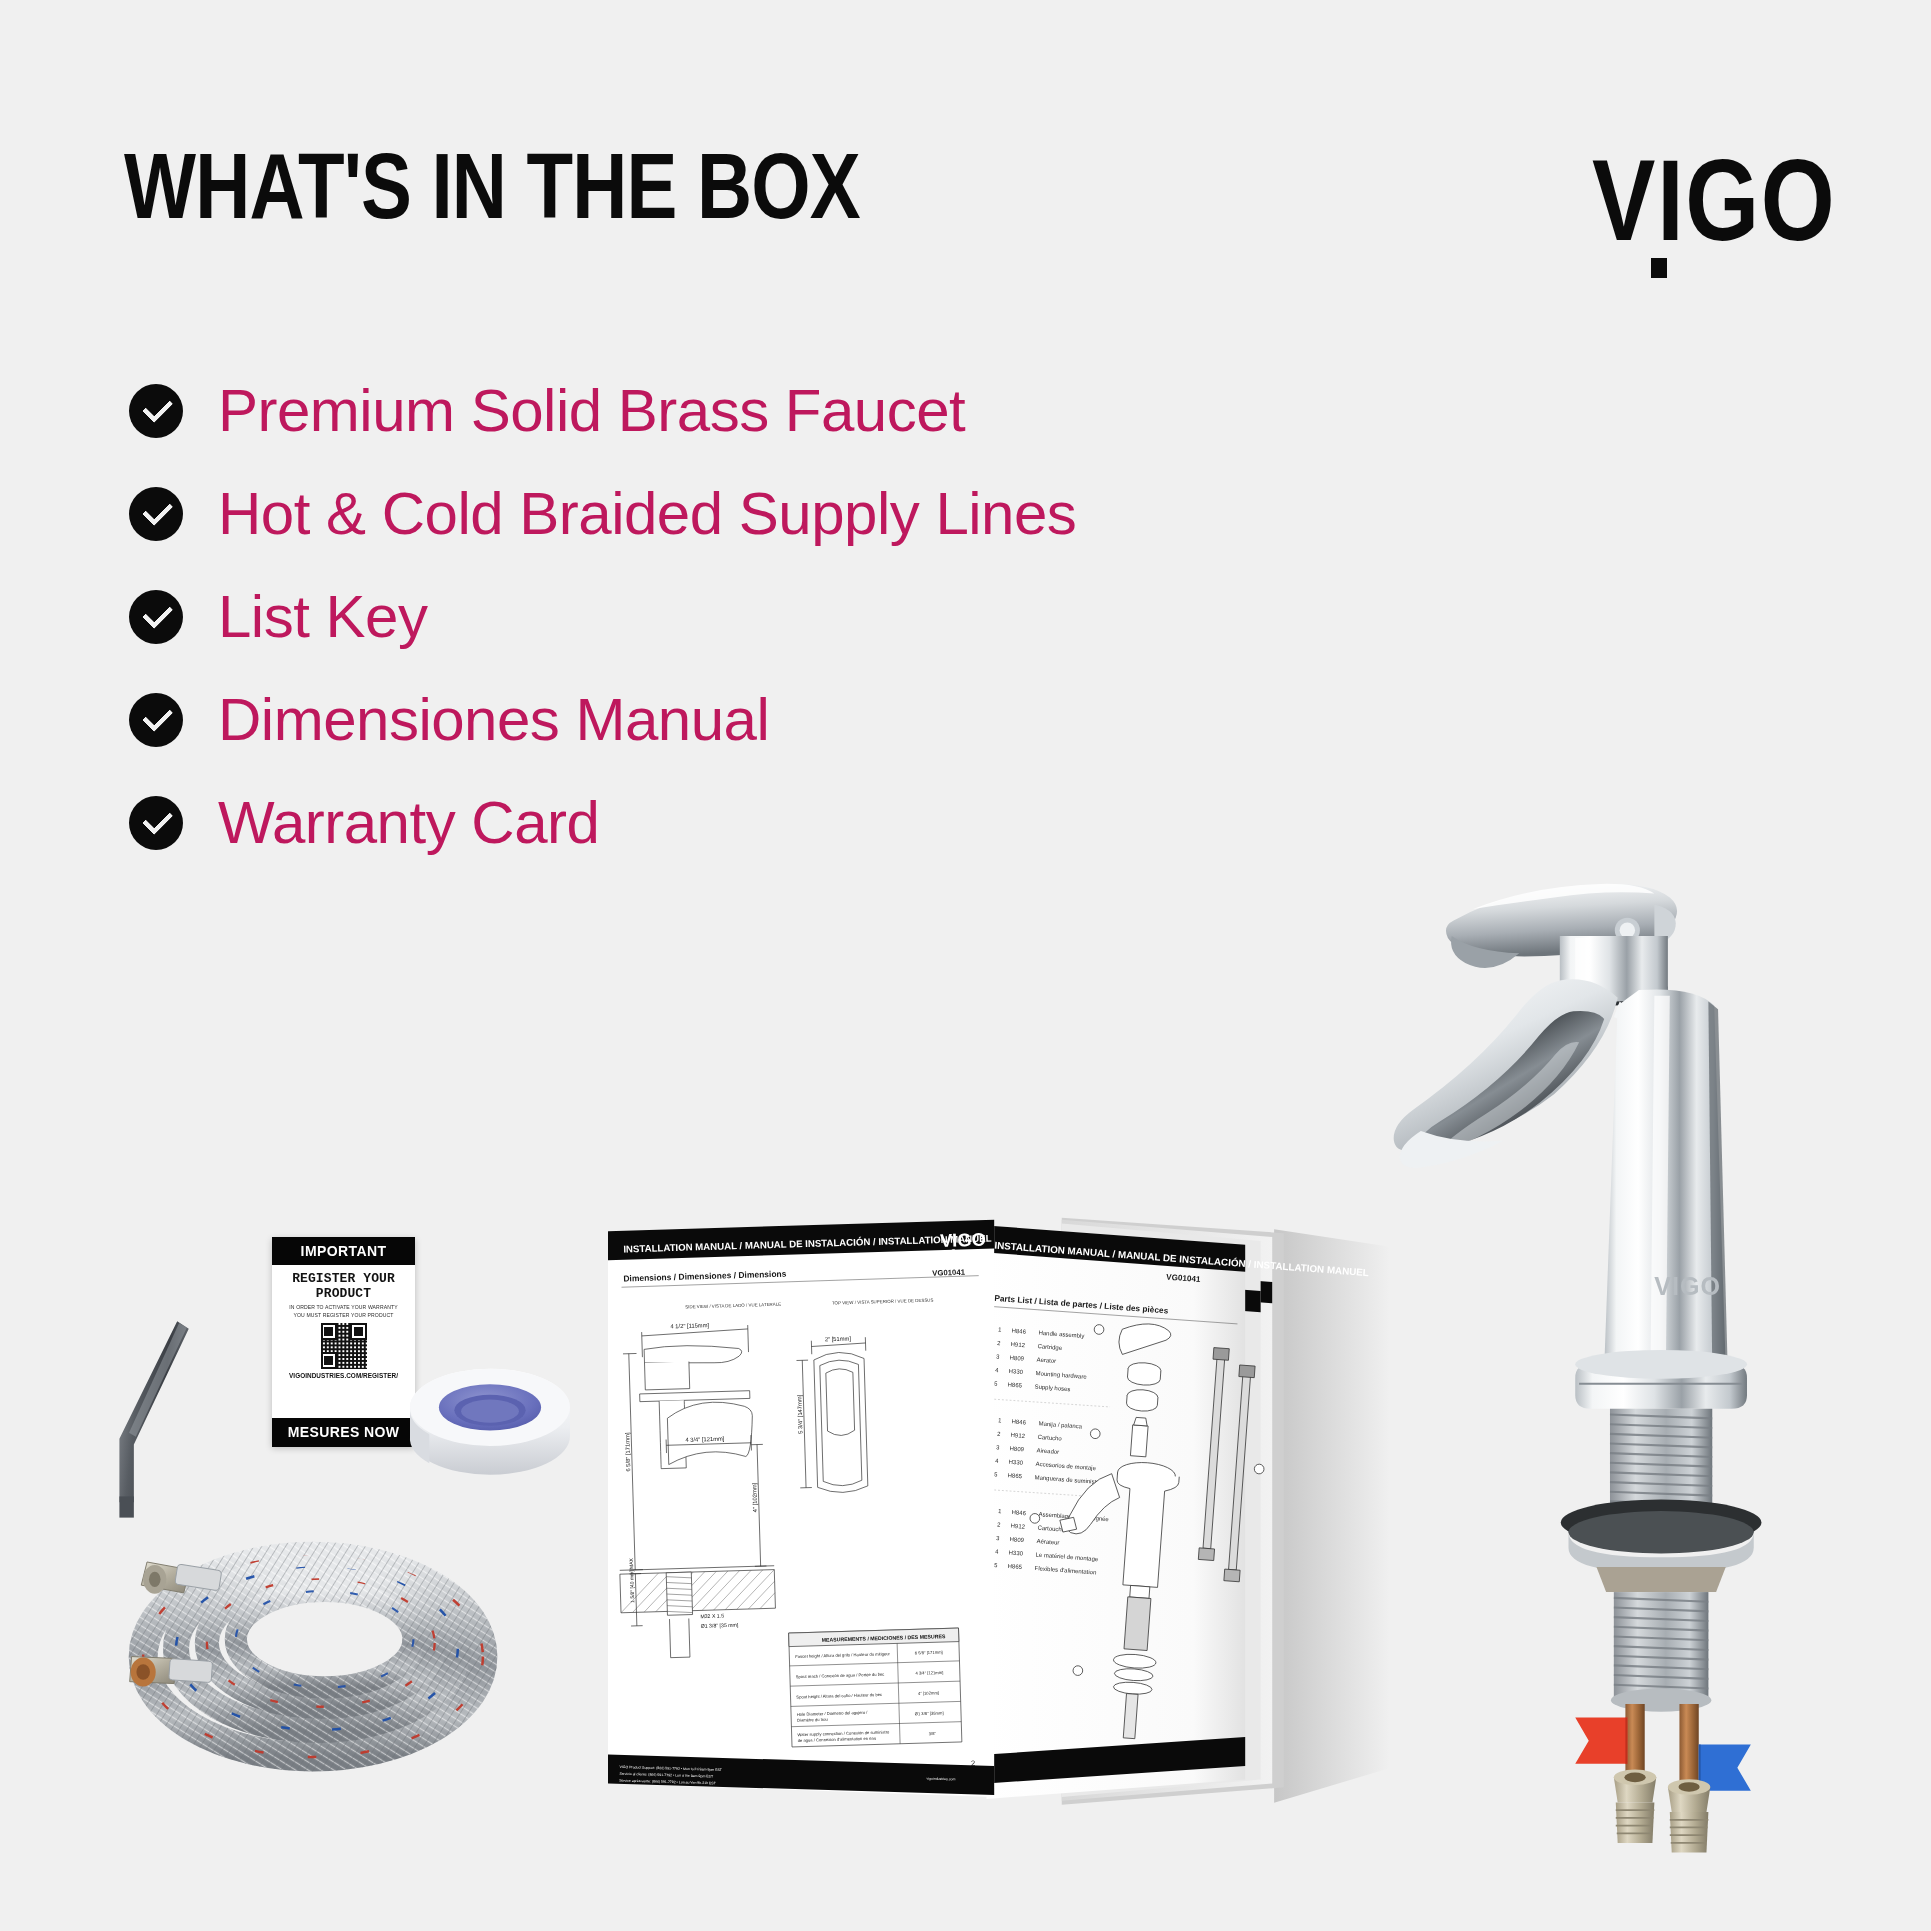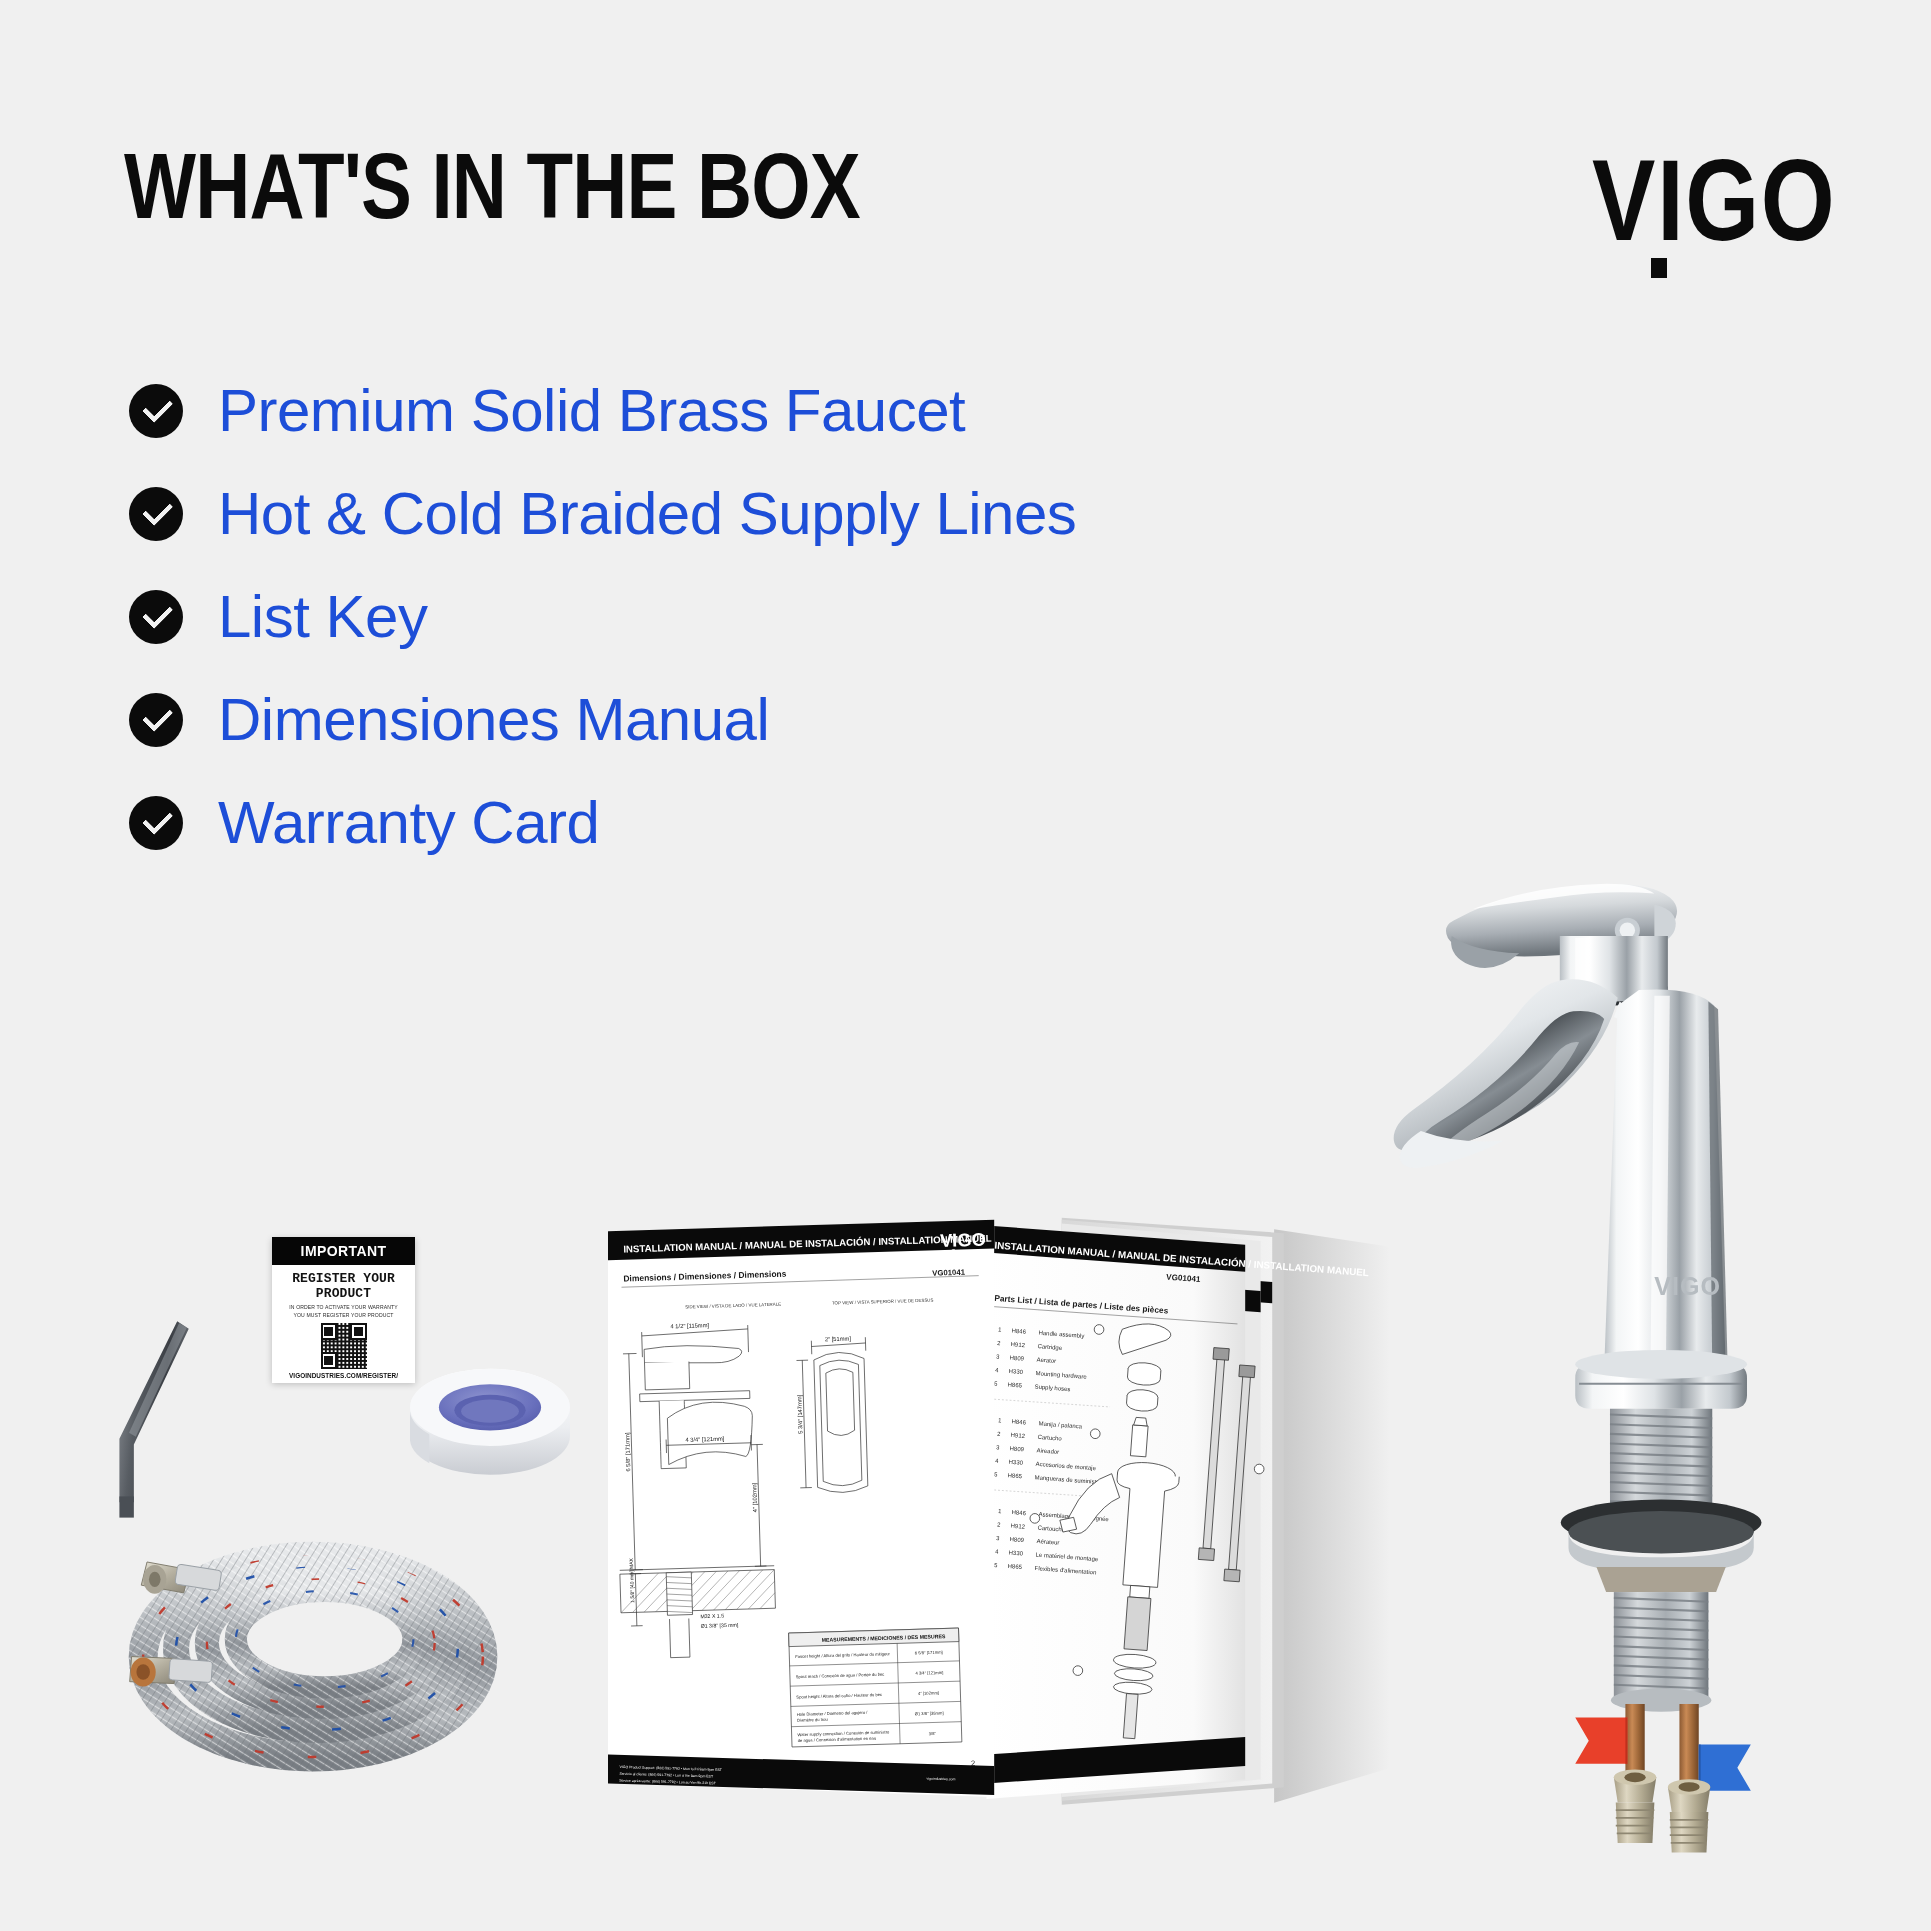--- a/index.html
+++ b/index.html
@@ -97,37 +97,37 @@
     border-left: 5.3px solid #f2f2f2;
     border-bottom: 5.3px solid #f2f2f2;
     transform: rotate(-45deg);
     border-radius: 1px;
   }
   .bullet-label {
     font-family: "Liberation Sans", sans-serif;
     font-weight: 400;
     font-size: 60px;
     line-height: 1;
-    color: #1d4ed8;
+    color: #be185d;
     letter-spacing: -0.5px;
     white-space: nowrap;
   }
 
   
   .scene-obj { position: absolute; }
 
   
   #allen-key { left: 104px; top: 1273px; width: 183px; height: 232px; }
 
   
   #warranty-card {
     left: 272px;
     top: 1197px;
     width: 143px;
-    height: 146px;
+    height: 210px;
     background: #ffffff;
     box-shadow: 0 1.9px 6.8px rgba(0,0,0,0.22);
     overflow: hidden;
     display: flex;
     flex-direction: column;
   }
   .wc-bar {
     background: #060606;
     color: #ffffff;
     text-align: center;

